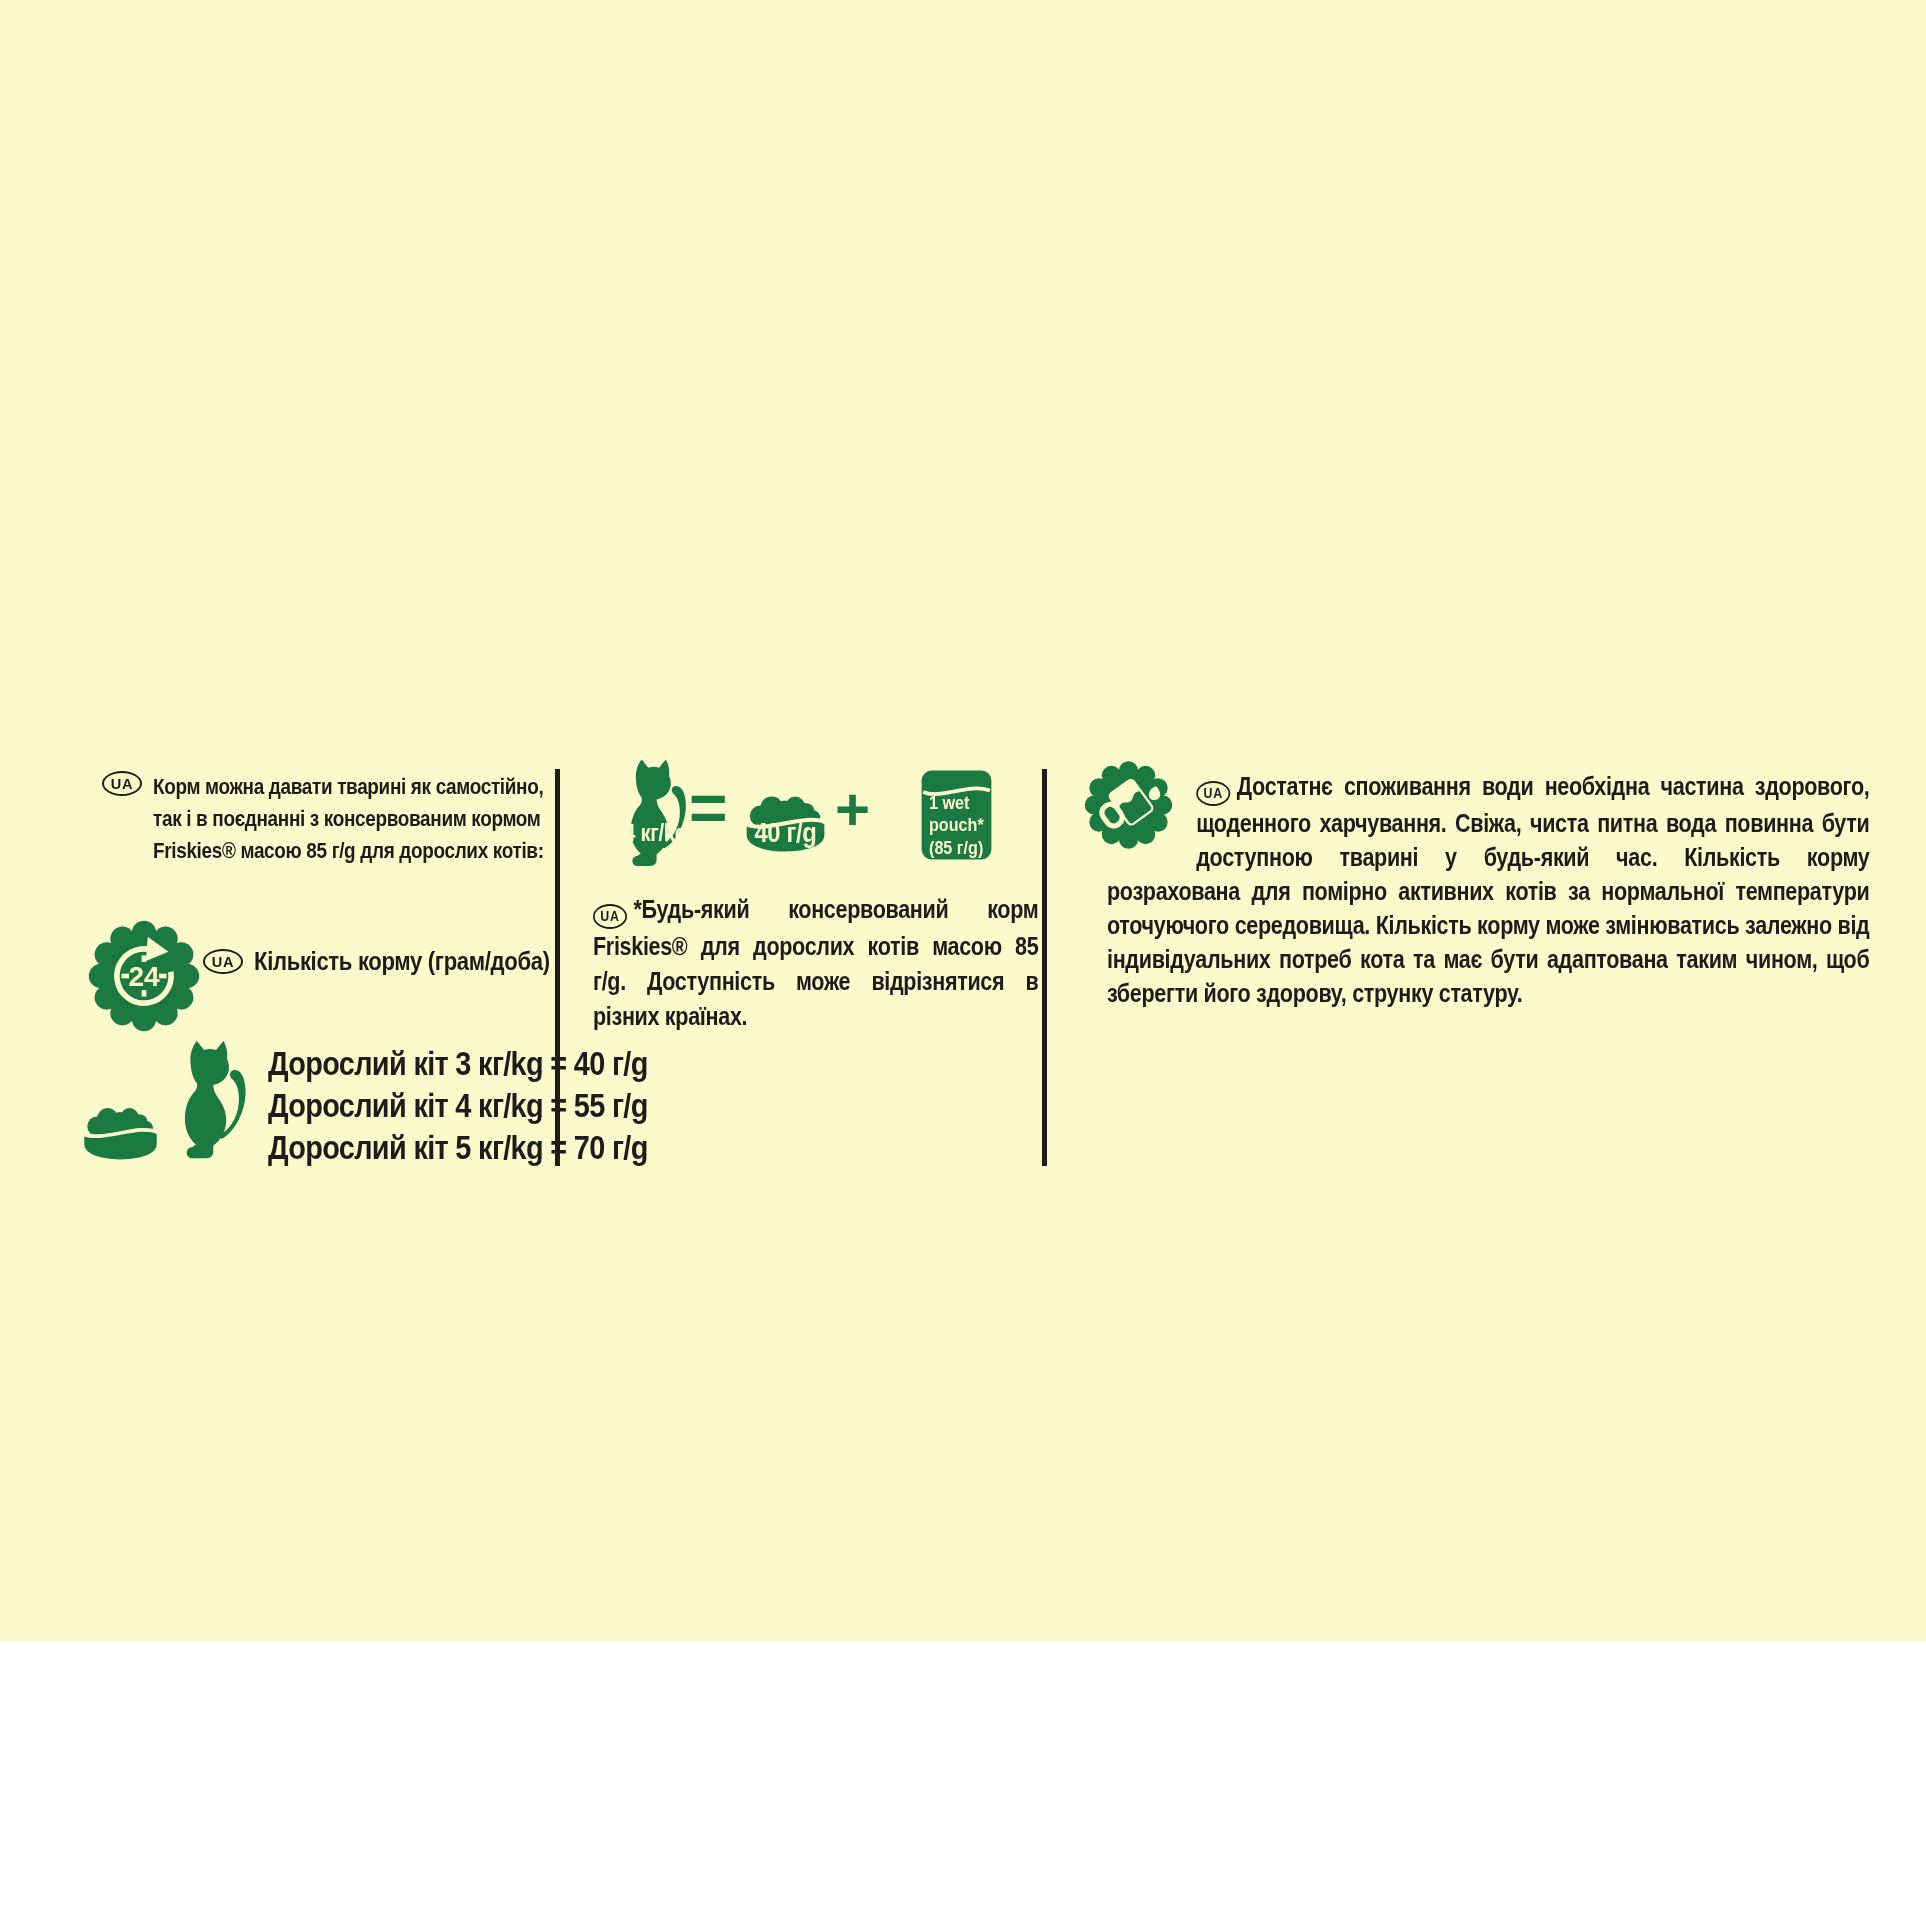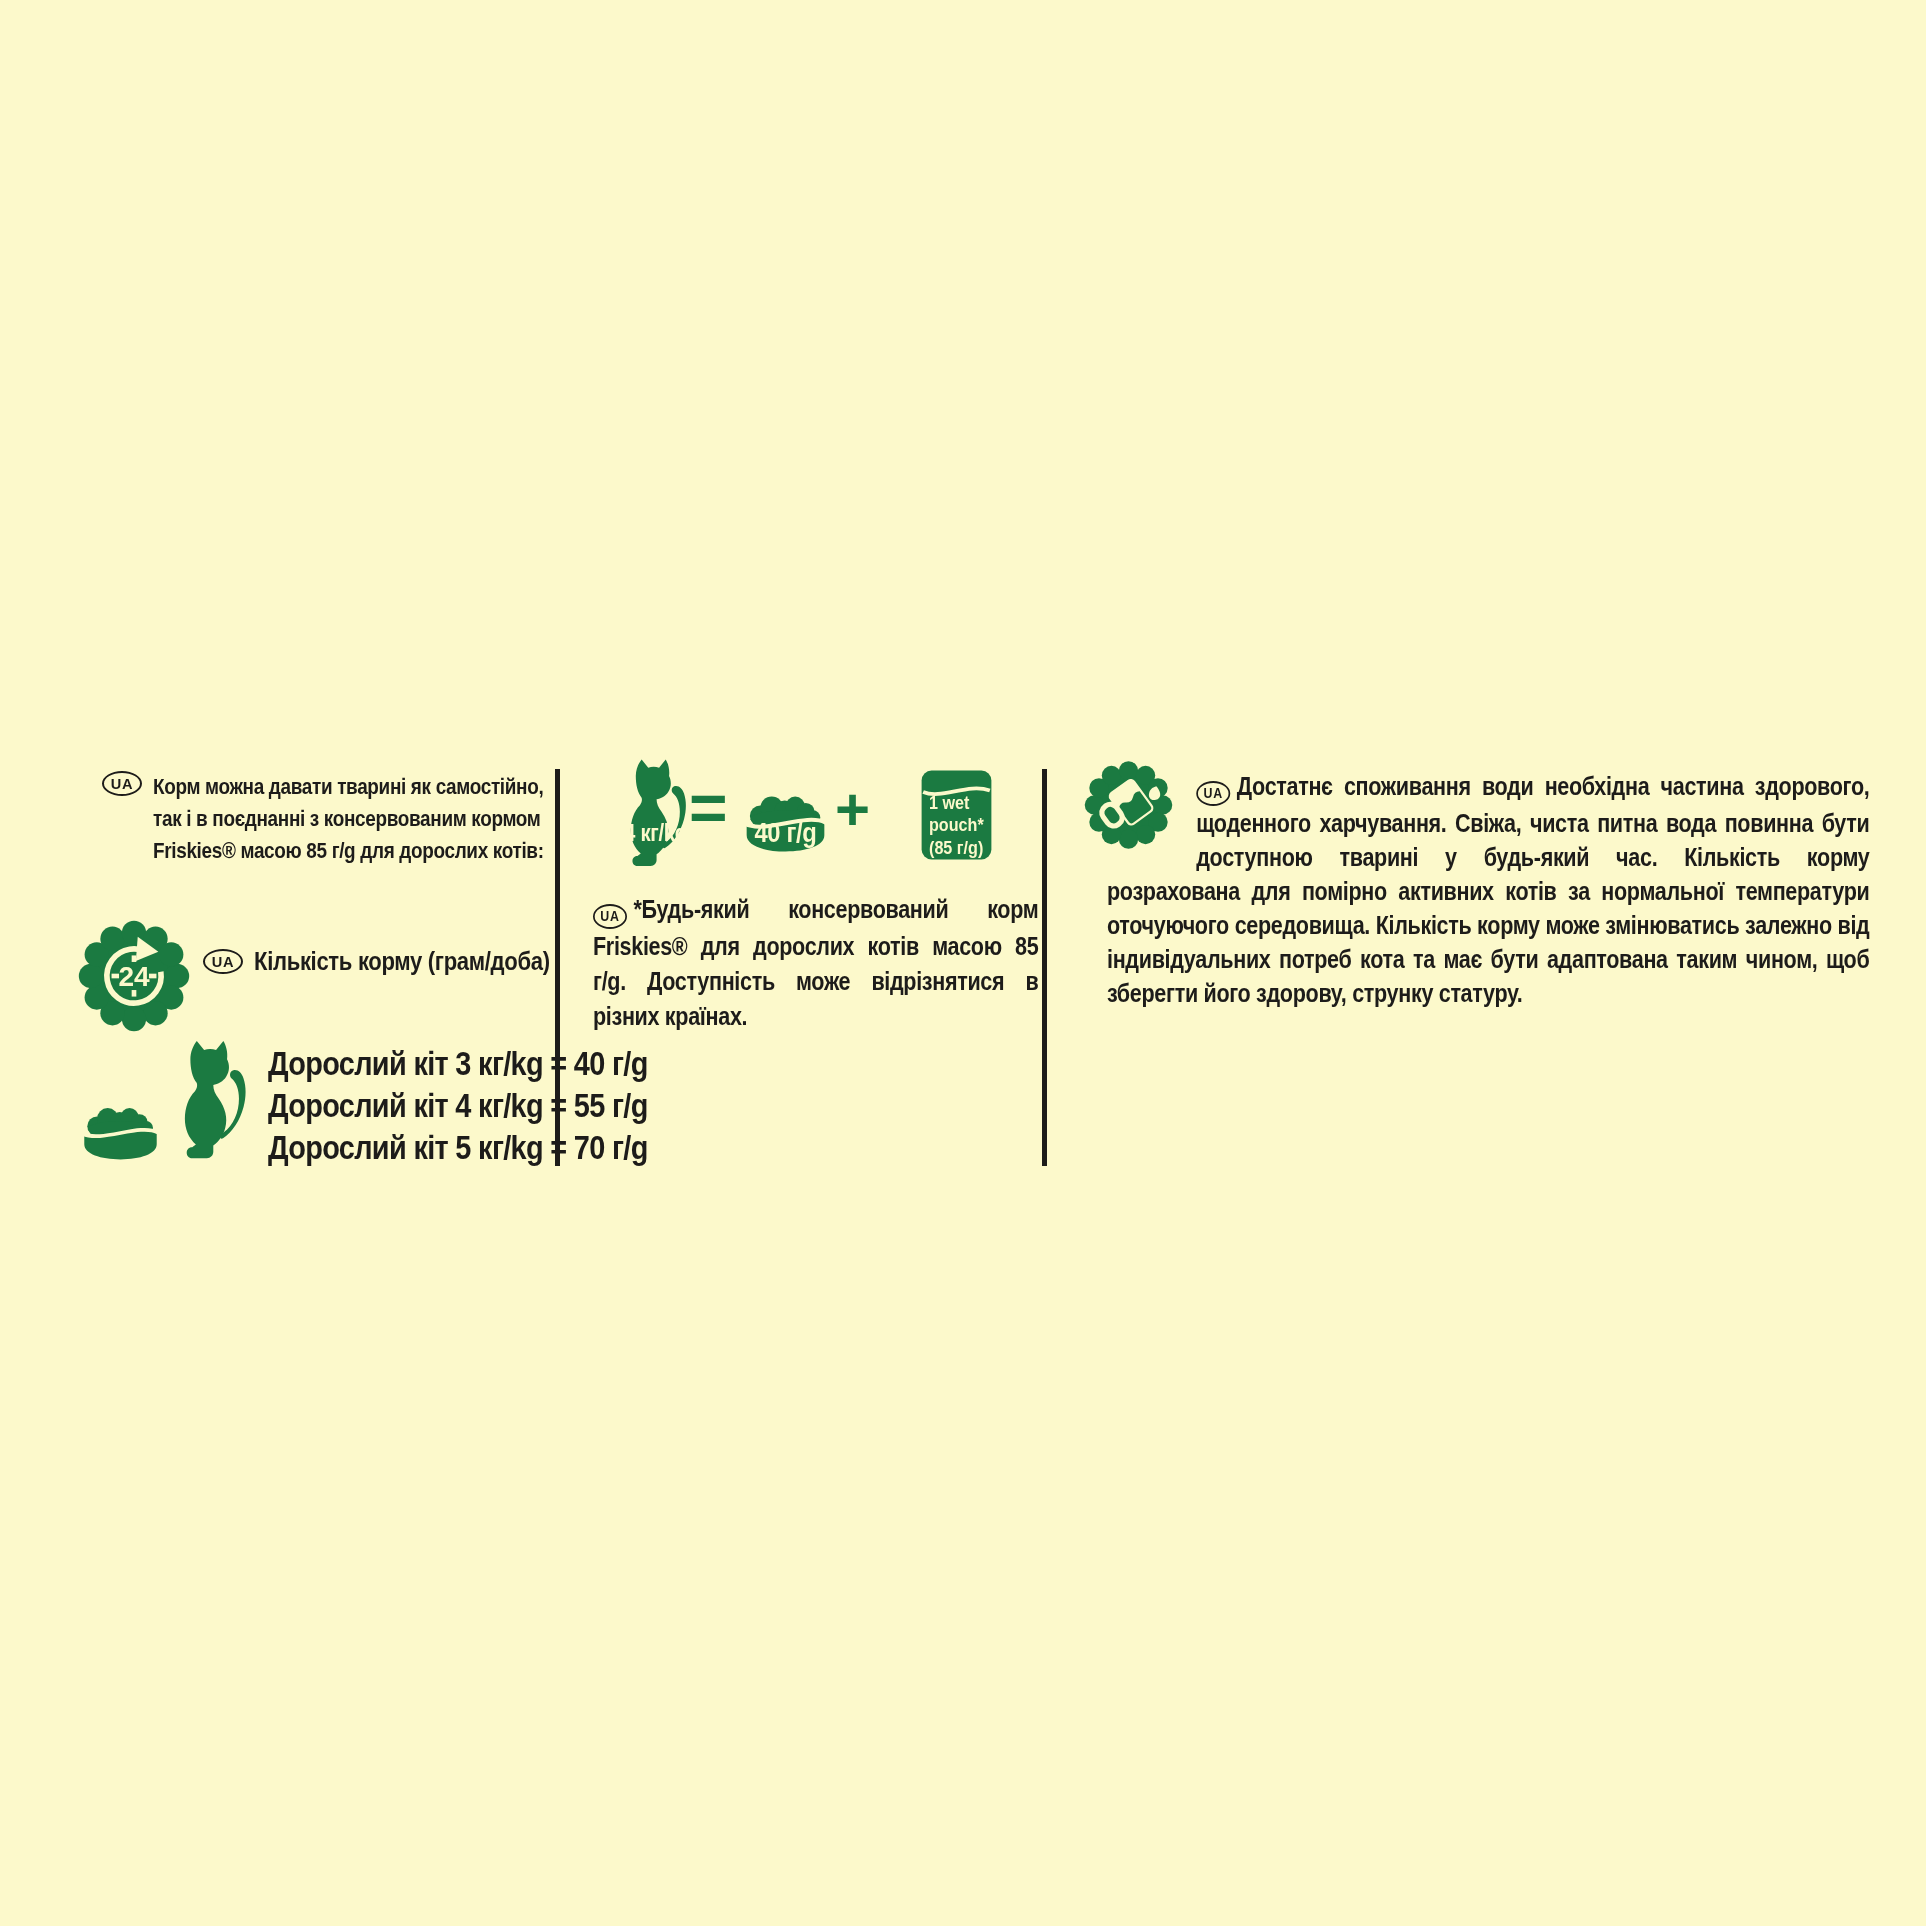--- a/index.html
+++ b/index.html
@@ -1,18 +1,18 @@
 <!DOCTYPE html>
 <html style="font-size:12.3px"><head>
 <meta charset="utf-8">
 <style>
   html,body{margin:0;padding:0;}
   .canvas{
     position:relative;
-    width:1926px;height:1926px;
+    width:1926px;height:1641px;
     background:#FCF9CB;
     font-family:"Liberation Sans", sans-serif;
     color:#1D1C1A;
     overflow:hidden;
   }
   .abs{position:absolute;}
   
   .cond{transform:scaleX(0.85);transform-origin:left top;}
   .cond-c{transform:scaleX(0.85);transform-origin:center top;}
 
@@ -66,21 +66,21 @@
 </head>
 <body>
 
 <div class="canvas">
 
   <div class="abs intro-row">
     <span class="ua-pill">UA</span>
     <div class="intro-text cond">Корм можна давати тварині як самостійно, так і в поєднанні з консервованим кормом Friskies® масою 85 г/g для дорослих котів:</div>
   </div>
 
-  <div class="abs" style="left:76px;top:917px;text-decoration:underline;">
+  <div class="abs" style="left:86px;top:917px;text-decoration:underline;">
     <svg width="116" height="118" viewBox="0 0 124 124">
       <g fill="#1B7A41">
         <circle cx="62" cy="62" r="49"></circle>
         <circle cx="108" cy="62" r="13"></circle>
           <circle cx="101.8" cy="85" r="13"></circle>
         <circle cx="85" cy="101.8" r="13"></circle>
           <circle cx="62" cy="108" r="13"></circle>
         <circle cx="39" cy="101.8" r="13"></circle>
           <circle cx="22.2" cy="85" r="13"></circle>
         <circle cx="16" cy="62" r="13"></circle>

